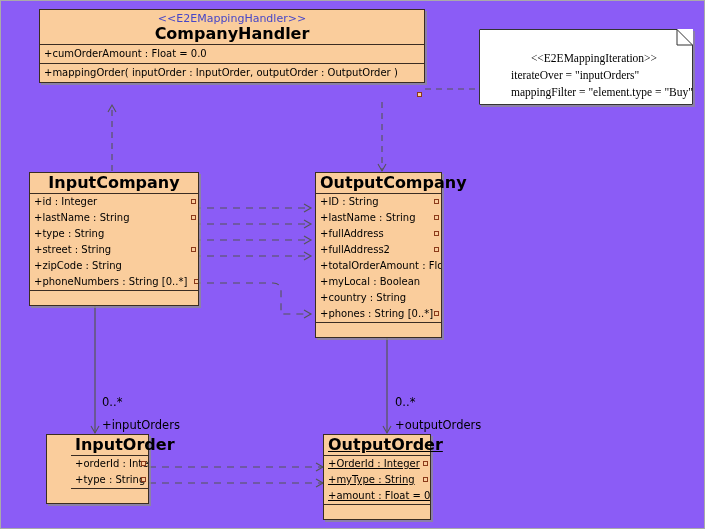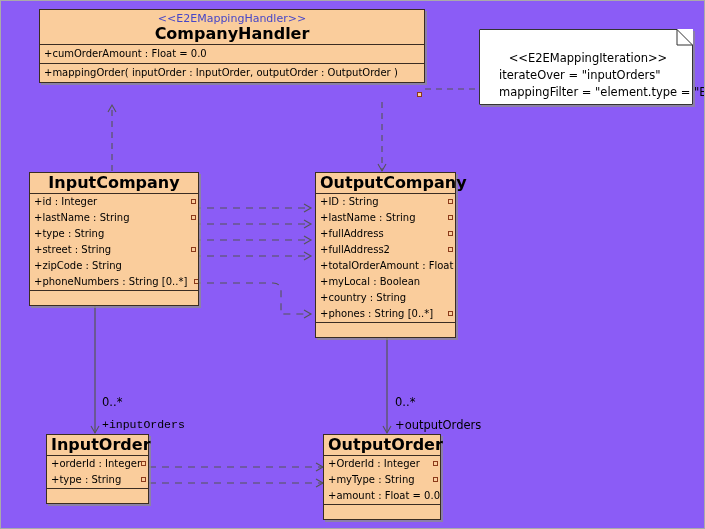--- a/index.html
+++ b/index.html
@@ -84,27 +84,28 @@
   .port.right { right: 2px; }
 
   .uml-note {
     position: absolute;
     background: #ffffff;
     box-sizing: border-box;
     box-shadow: 2px 2px 0 rgba(140,140,140,0.75);
   }
   .note-text {
     position: absolute;
-    left: 4px;
+    left: 16px;
     right: 0;
     bottom: 4px;
     padding: 0 16px;
     font-size: 11.5px;
     line-height: 17px;
     color: #000000;
+    font-family: Liberation Serif, serif;
   }
   .note-stereo {
     text-align: center;
     white-space: nowrap;
   }
   .note-line {
     text-align: left;
     white-space: nowrap;
   }
   .edge-label {
@@ -215,21 +216,21 @@
         <span>+zipCode : String</span>
       </div>
       <div class="cls-row">
         <span>+phoneNumbers : String [0..*]</span>
         <span class="port right" style="right:-1px;"></span>
       </div>
     </div>
     <div class="cls-compartment cls-empty"></div>
   </div>
 
-  <div class="uml-class" style="left:314px; top:171px; width:141px;">
+  <div class="uml-class" style="left:314px; top:171px; width:127px;">
     <div class="cls-head">
       <div class="cls-name">OutputCompany</div>
     </div>
     <div class="cls-compartment">
       <div class="cls-row">
         <span>+ID : String</span>
         <span class="port right"></span>
       </div>
       <div class="cls-row">
         <span>+lastName : String</span>
@@ -253,56 +254,56 @@
         <span>+country : String</span>
       </div>
       <div class="cls-row">
         <span>+phones : String [0..*]</span>
         <span class="port right"></span>
       </div>
     </div>
     <div class="cls-compartment cls-empty"></div>
   </div>
 
-  <div class="uml-class" style="left:45px; top:433px; width:103px;">
+  <div class="uml-class" style="left:45px; top:433px; width:103px;padding-left:24px;">
     <div class="cls-head">
       <div class="cls-name">InputOrder</div>
     </div>
     <div class="cls-compartment">
       <div class="cls-row">
         <span>+orderId : Integer</span>
         <span class="port right"></span>
       </div>
       <div class="cls-row">
         <span>+type : String</span>
         <span class="port right"></span>
       </div>
     </div>
     <div class="cls-compartment cls-empty"></div>
   </div>
 
-  <div class="uml-class" style="left:322px; top:433px; width:118px;">
+  <div class="uml-class" style="left:322px; top:433px; width:108px;text-decoration:underline;">
     <div class="cls-head">
       <div class="cls-name">OutputOrder</div>
     </div>
     <div class="cls-compartment">
       <div class="cls-row">
         <span>+OrderId : Integer</span>
         <span class="port right"></span>
       </div>
       <div class="cls-row">
         <span>+myType : String</span>
         <span class="port right"></span>
       </div>
       <div class="cls-row">
         <span>+amount : Float = 0.0</span>
       </div>
     </div>
     <div class="cls-compartment cls-empty"></div>
   </div>
 
   <div class="edge-label" style="left:101px; top:394px;">0..*</div>
-  <div class="edge-label" style="left:101px; top:417px;font-family:Liberation Mono, monospace;">+inputOrders</div>
+  <div class="edge-label" style="left:101px; top:417px;">+inputOrders</div>
 
   <div class="edge-label" style="left:394px; top:394px;">0..*</div>
   <div class="edge-label" style="left:394px; top:417px;">+outputOrders</div>
 
 </div>
 
 </body></html>

